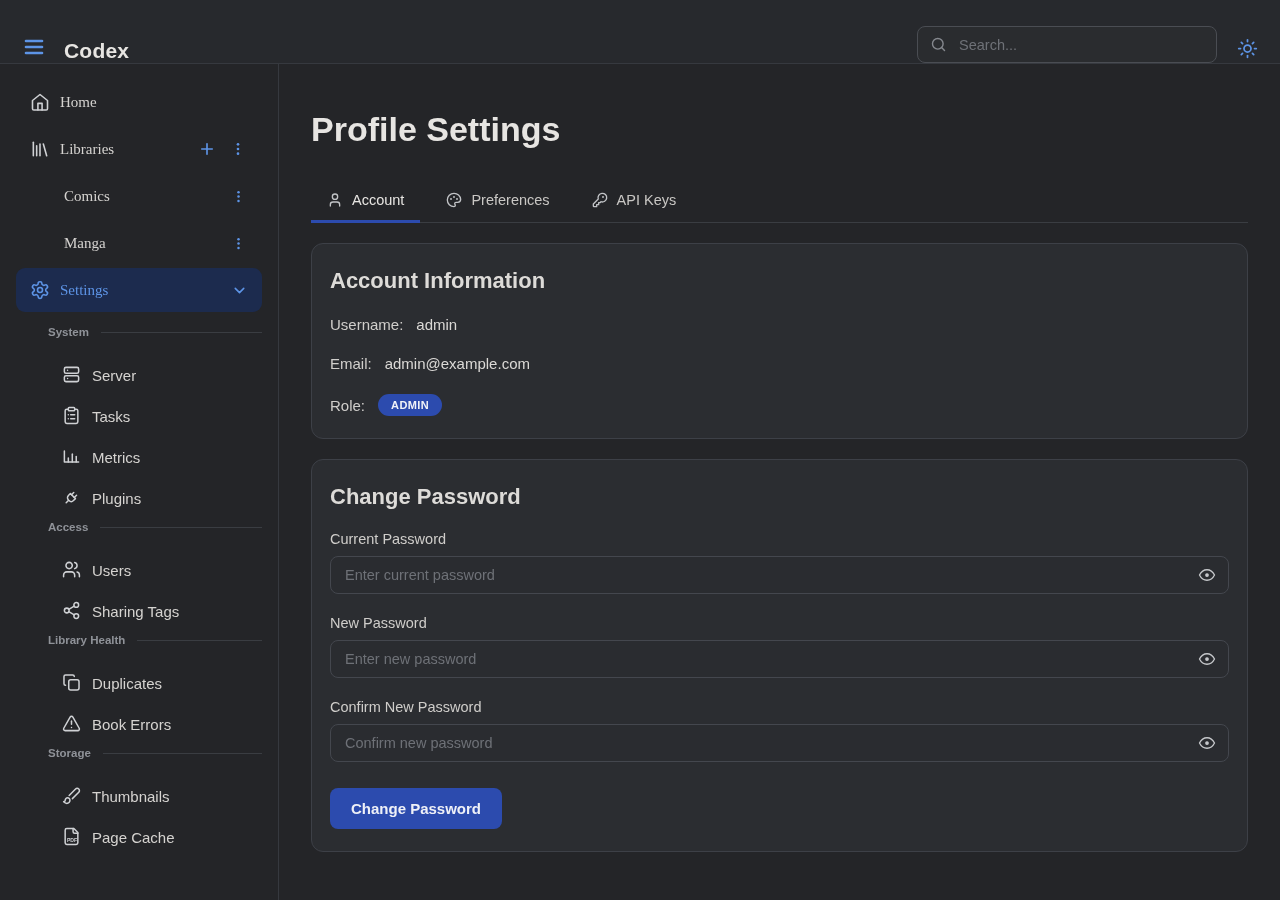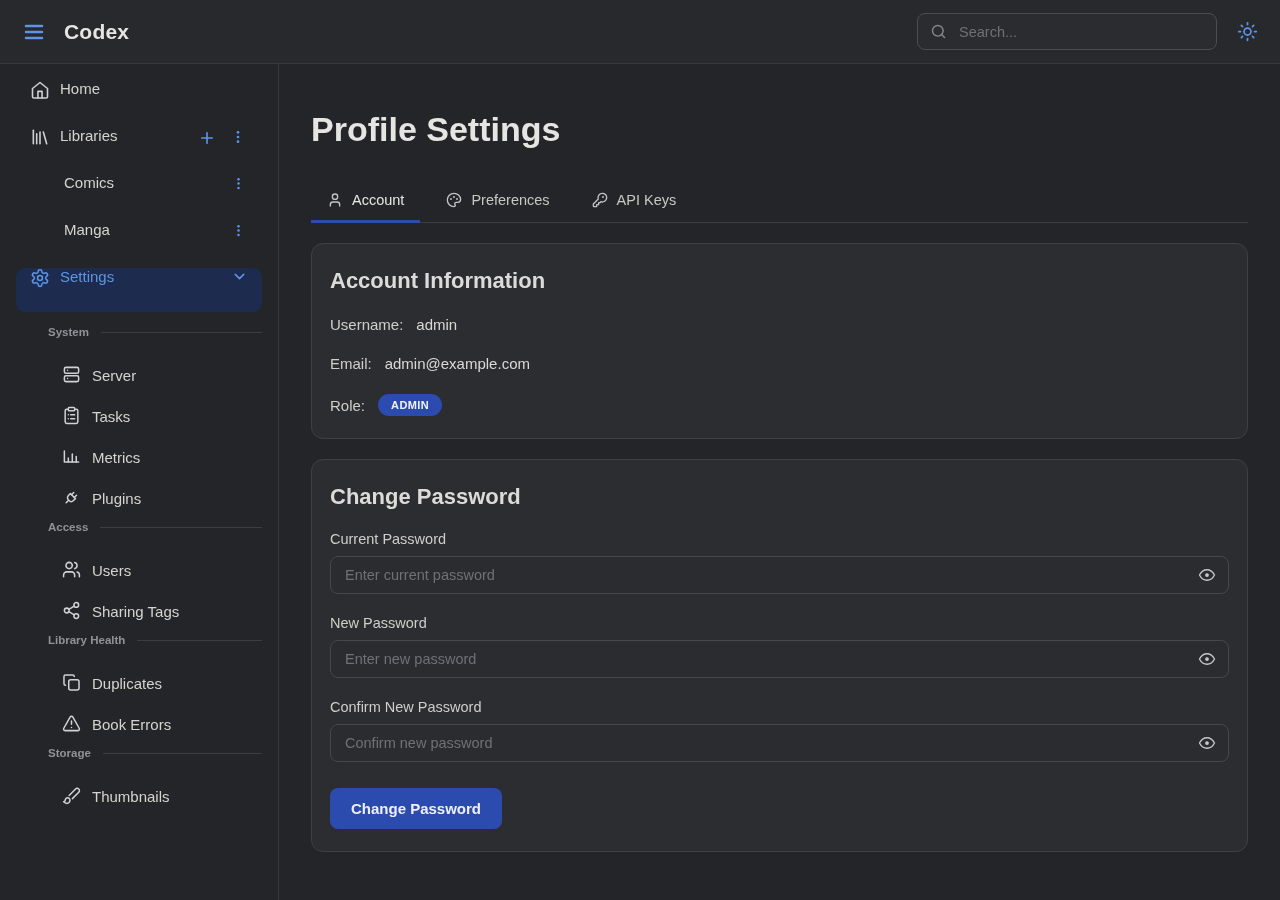--- a/index.html
+++ b/index.html
@@ -22,21 +22,21 @@
   html,body{margin:0;padding:0;}
   body{
     width:1280px;height:900px;overflow:hidden;
     background:var(--bg);
     font-family:"Liberation Sans","DejaVu Sans",sans-serif;
     color:var(--text);
   }
   svg{display:block;}
   
   .topbar{
-    height:64px;display:flex;align-items:center;
+    height:64px;display:flex;align-items:flex-end;
     padding:0 18px;background:var(--topbar-bg);
     border-bottom:1px solid var(--border);
   }
   .icon-btn{
     background:none;border:none;padding:4px;cursor:pointer;
     color:var(--icon-blue);display:flex;align-items:center;justify-content:center;
   }
   .brand{
     margin-left:14px;font-size:21px;font-weight:bold;color:var(--text-bright);
     letter-spacing:0.2px;
@@ -54,23 +54,23 @@
   }
   .search input::placeholder{color:var(--placeholder);}
   .topbar .icon-btn.theme{margin-left:16px;}
   
   .layout{display:flex;height:836px;}
   .sidebar{
     width:279px;flex:0 0 279px;border-right:1px solid var(--border);
     padding-top:14px;overflow:hidden;
   }
   .nav-item{
-    display:flex;align-items:flex-start;gap:10px;
+    display:flex;align-items:center;gap:10px;
     height:44px;margin:2px 16px 3px 16px;padding:0 14px;
-    border-radius:8px;font-size:15px;color:var(--text);cursor:pointer;
+    border-radius:8px;font-size:15px;color:var(--text);cursor:pointer;font-family:Liberation Serif, serif;
   }
   .nav-item .nav-icon{color:#cfd1d4;flex:0 0 auto;}
   .nav-item .nav-label{flex:1;}
   .nav-item.child{padding-left:48px;}
   .nav-item.active{background:var(--settings-bg);color:var(--icon-blue);border-radius:9px;}
   .nav-item.active .nav-icon{color:var(--icon-blue);}
   .mini-btn{
     background:none;border:none;padding:2px;cursor:pointer;
     color:var(--icon-blue);display:flex;align-items:center;
   }
@@ -377,20 +377,30 @@
     </div>
     <div class="sub-item">
       <span class="nav-icon">
         <svg width="19" height="19" viewBox="0 0 24 24" fill="none" stroke="currentColor" stroke-width="1.9" stroke-linecap="round" stroke-linejoin="round">
             <path d="m9.06 11.9 8.07-8.06a2.85 2.85 0 1 1 4.03 4.03l-8.06 8.08"></path>
             <path d="M7.07 14.94c-1.66 0-3 1.35-3 3.02 0 1.33-1.25 1.77-2 2.02 1.08 1.1 2.49 2.02 4 2.02 2.2 0 4-1.8 4-4.04a3.01 3.01 0 0 0-3-3.02z"></path>
           </svg>
       </span>
       <span class="nav-label">Thumbnails</span>
     </div>
+    <div class="sub-item">
+      <span class="nav-icon">
+        <svg width="19" height="19" viewBox="0 0 24 24" fill="none" stroke="currentColor" stroke-width="1.9" stroke-linecap="round" stroke-linejoin="round">
+            <path d="M15 2H6a2 2 0 0 0-2 2v16a2 2 0 0 0 2 2h12a2 2 0 0 0 2-2V7Z"></path>
+            <path d="M14 2v4a2 2 0 0 0 2 2h4"></path>
+            <text x="6.2" y="19" font-size="6.5" stroke="none" fill="currentColor" font-weight="bold" font-family="inherit">PDF</text>
+          </svg>
+      </span>
+      <span class="nav-label">Page Cache</span>
+    </div>
 
   </aside>
 
   <main class="main">
     <h1 class="page-title">Profile Settings</h1>
 
     <div class="tabs">
       <div class="tab active">
         <span class="tab-icon">
           <svg width="16" height="16" viewBox="0 0 24 24" fill="none" stroke="currentColor" stroke-width="2" stroke-linecap="round" stroke-linejoin="round">

